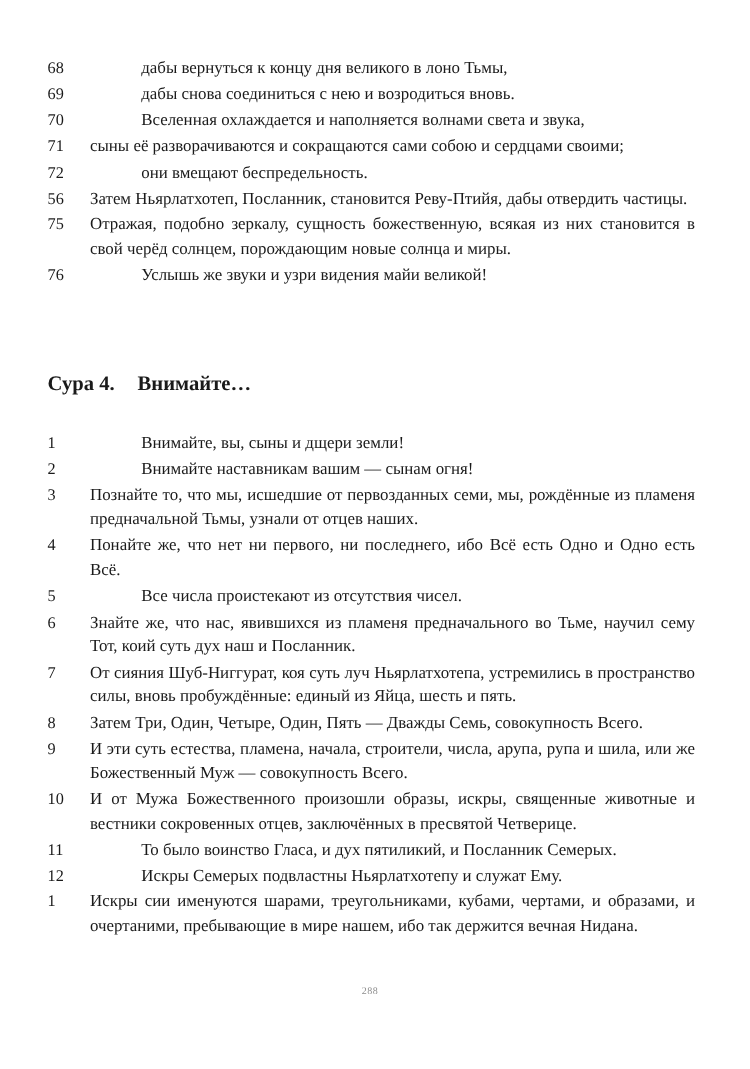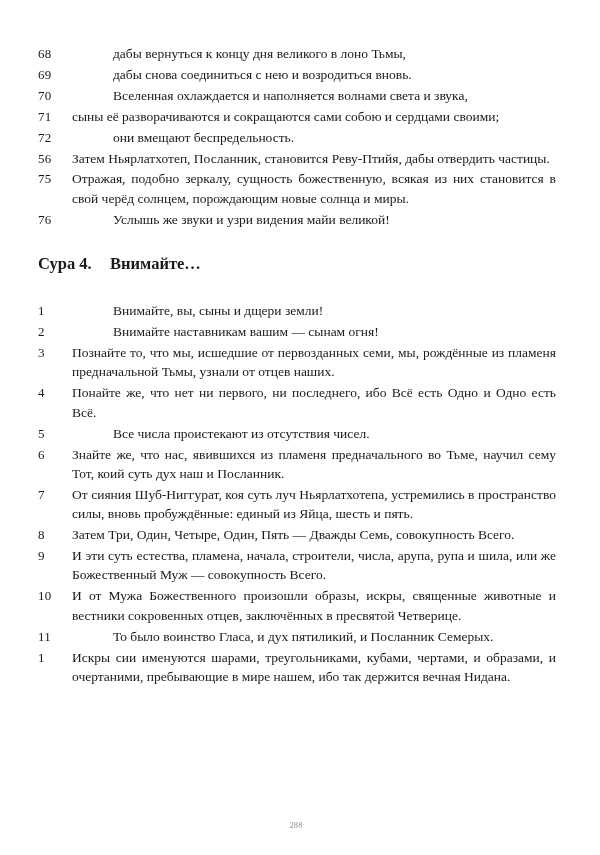--- a/index.html
+++ b/index.html
@@ -63,29 +63,30 @@
     align-items: baseline;
     font-weight: bold;
     font-size: 16.5px;
     line-height: 22px;
     margin-top: 24px;
     margin-bottom: 26px;
   }
   .sura-label {
     flex: 0 0 72px;
     width: 72px;
+    margin-top: 43px;
   }
   .sura-title {
     flex: 1 1 auto;
   }
   
   .folio {
     position: absolute;
     left: 0;
-    top: 820px;
+    top: 787px;
     width: 592px;
     text-align: center;
     font-size: 8px;
     line-height: 11px;
     color: #8d8d8d;
     letter-spacing: 0.4px;
   }
 </style>
 </head>
 <body>
@@ -194,20 +195,24 @@
       <div class="verse">
         <span class="verse-num">10</span>
         <span class="verse-text">И от Мужа Божественного произошли образы, искры, священные животные и вестники сокровенных отцев, заключённых в пресвятой Четверице.</span>
       </div>
 
       <div class="verse">
         <span class="verse-num">11</span>
         <span class="verse-text last-short">То было воинство Гласа, и дух пятиликий, и Посланник Семерых.</span>
       </div>
 
+      <div class="verse">
+        <span class="verse-num">12</span>
+        <span class="verse-text last-short">Искры Семерых подвластны Ньярлатхотепу и служат Ему.</span>
+      </div>
 
       <div class="verse">
         <span class="verse-num">1</span>
         <span class="verse-text">Искры сии именуются шарами, треугольниками, кубами, чертами, и образами, и очертаними, пребывающие в мире нашем, ибо так держится вечная Нидана.</span>
       </div>
 
     </div>
 
   </div>
 

